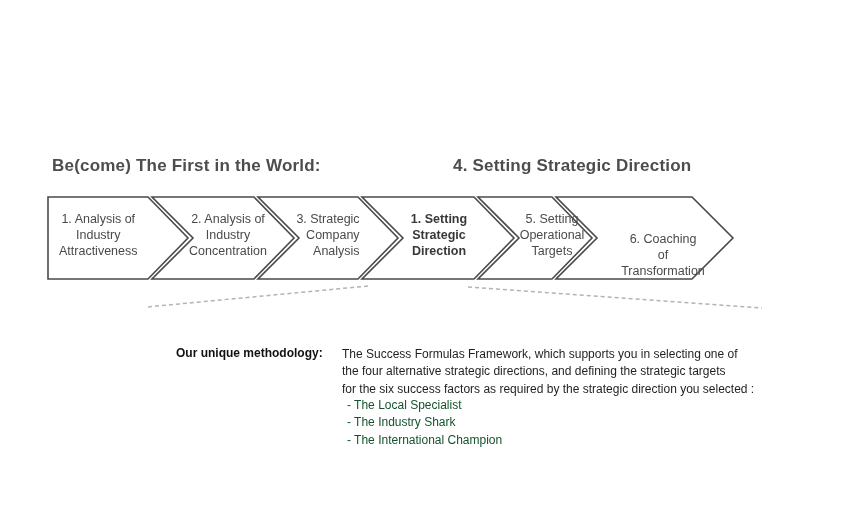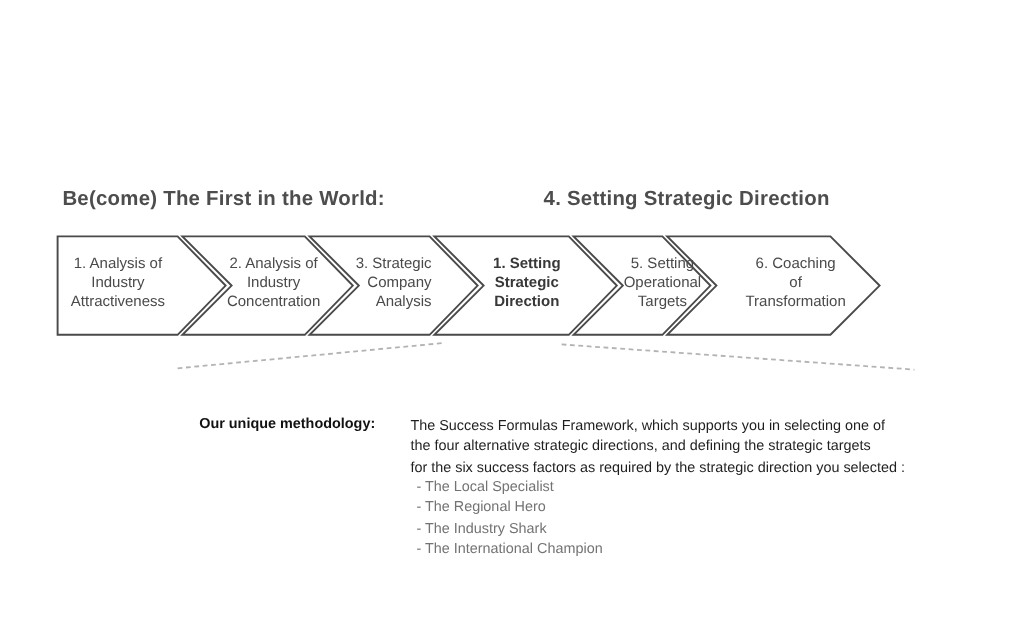--- a/index.html
+++ b/index.html
@@ -58,30 +58,30 @@
     text-align: center;
   }
   .step-label.highlight {
     font-weight: bold;
     color: #383838;
   }
 
   .body-row { position: absolute; font-size: 12px; color: #1f1f1f; }
   .row-question { left: 175px; top: 315px; width: 600px; }
   .row-question .lead { font-weight: bold; color: #111; }
-  .row-method-label { left: 166px; top: 346px; font-weight: bold; color: #111; white-space: nowrap; }
+  .row-method-label { left: 176px; top: 346px; font-weight: bold; color: #111; white-space: nowrap; }
   .row-method-text {
     left: 342px; top: 346px; width: 520px;
     line-height: 17.3px;
     white-space: pre-line;
   }
   .options-list {
     position: absolute;
     left: 347px; top: 397px;
-    font-size: 12px; color: #737373;
+    font-size: 12px; color: #14532d;
     line-height: 17.3px;
   }
 </style>
 </head>
 <body>
 
 <div class="stage">
 
   <div class="title title-left">Be(come) The First in the World:</div>
 
@@ -108,31 +108,30 @@
 Concentration</div>
   <div class="step-label" style="left:328px;text-align:right;">3. Strategic
 Company
 Analysis</div>
   <div class="step-label highlight" style="left:439px;">1. Setting
 Strategic
 Direction</div>
   <div class="step-label" style="left:552px;">5. Setting
 Operational
 Targets</div>
-  <div class="step-label" style="left:663px;">6. Coaching
+  <div class="step-label" style="left:663px;margin-top:20px;">6. Coaching
 of
 Transformation</div>
 
 
   <div class="body-row row-method-label">Our unique methodology:</div>
 
   <div class="body-row row-method-text">The Success Formulas Framework, which supports you in selecting one of
 the four alternative strategic directions, and defining the strategic targets
 for the six success factors as required by the strategic direction you selected :</div>
 
   <div class="options-list">
     <div>- The Local Specialist</div>
-    <div>- The Regional Hero</div>
     <div>- The Industry Shark</div>
     <div>- The International Champion</div>
   </div>
 
 </div>
 
 </body></html>

